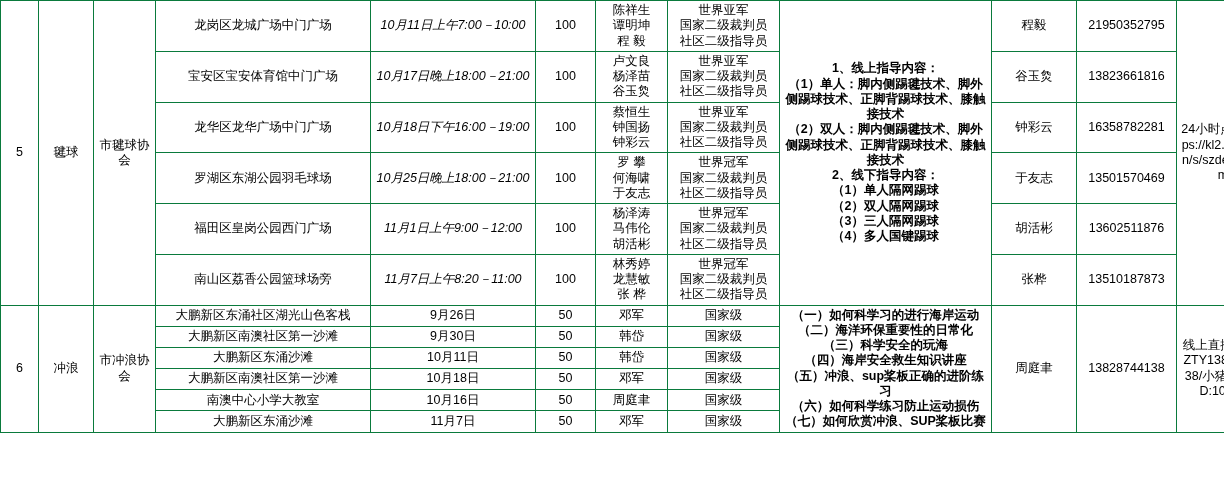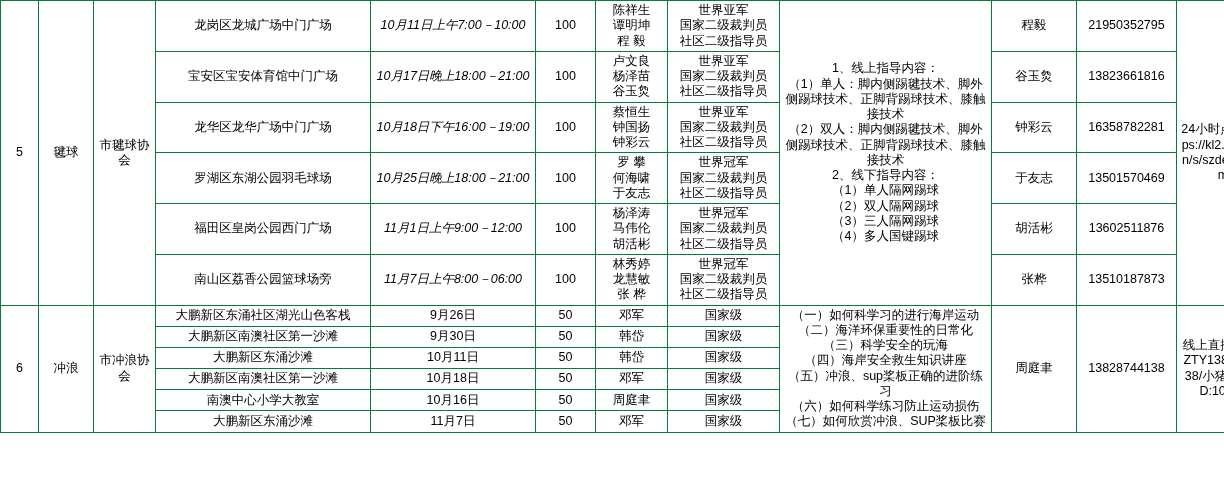--- a/index.html
+++ b/index.html
@@ -27,20 +27,21 @@
     text-align: center;
     vertical-align: middle;
     line-height: 1.22;
     word-break: break-all;
   }
   td.left {
     text-align: left;
     vertical-align: middle;
     padding-left: 5px;
     padding-right: 4px;
+    font-weight: bold;
   }
   td.nowrapnum {
     white-space: nowrap;
     font-style: italic;
   }
   .c-idx   { width: 38px; }
   .c-sport { width: 55px; }
   .c-org   { width: 62px; }
   .c-place { width: 215px; }
   .c-time  { width: 165px; }
@@ -147,21 +148,21 @@
 马伟伦
 胡活彬</td>
       <td class="multi">世界冠军
 国家二级裁判员
 社区二级指导员</td>
       <td>胡活彬</td>
       <td>13602511876</td>
     </tr>
     <tr>
       <td>南山区荔香公园篮球场旁</td>
-      <td class="nowrapnum">11月7日上午8:00－06:00</td>
+      <td class="nowrapnum">11月7日上午8:20－11:00</td>
       <td>100</td>
       <td class="multi">林秀婷
 龙慧敏
 张  桦</td>
       <td class="multi">世界冠军
 国家二级裁判员
 社区二级指导员</td>
       <td>张桦</td>
       <td>13510187873</td>
     </tr>

